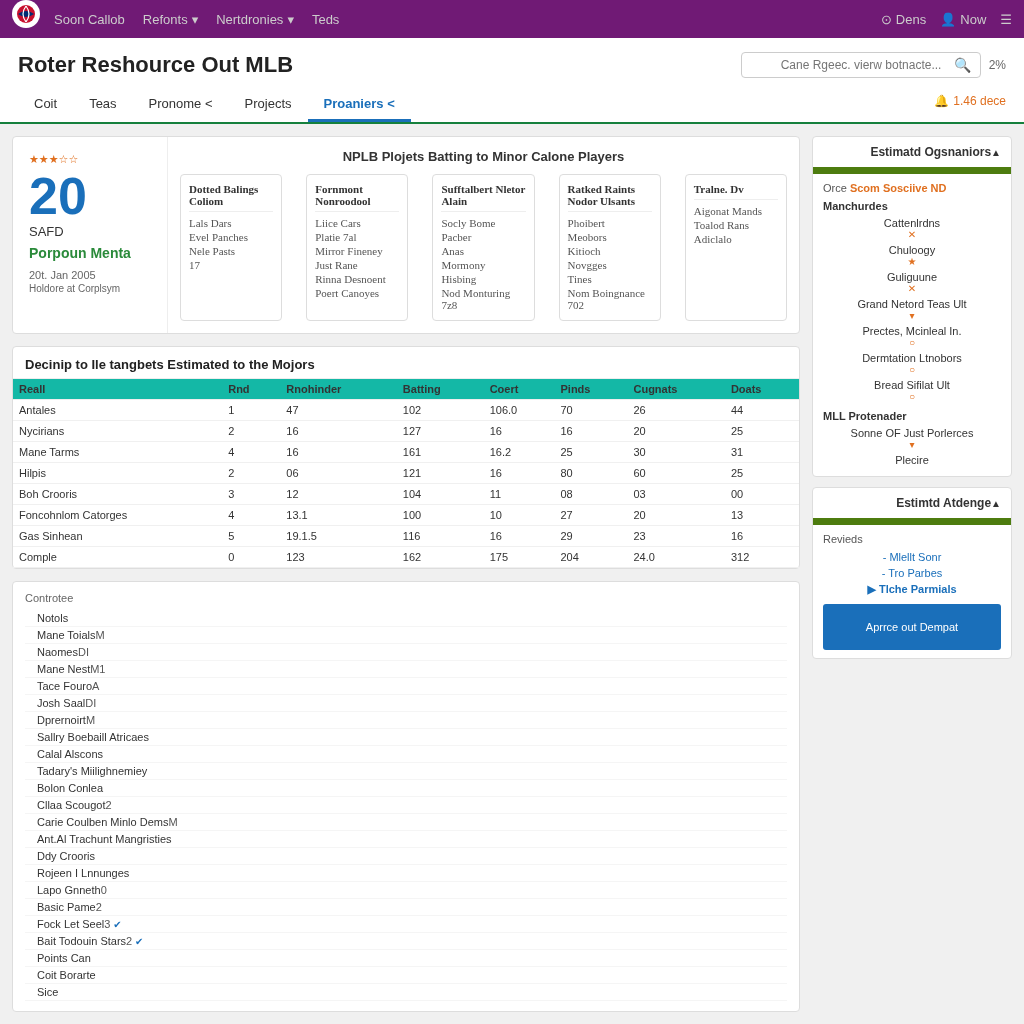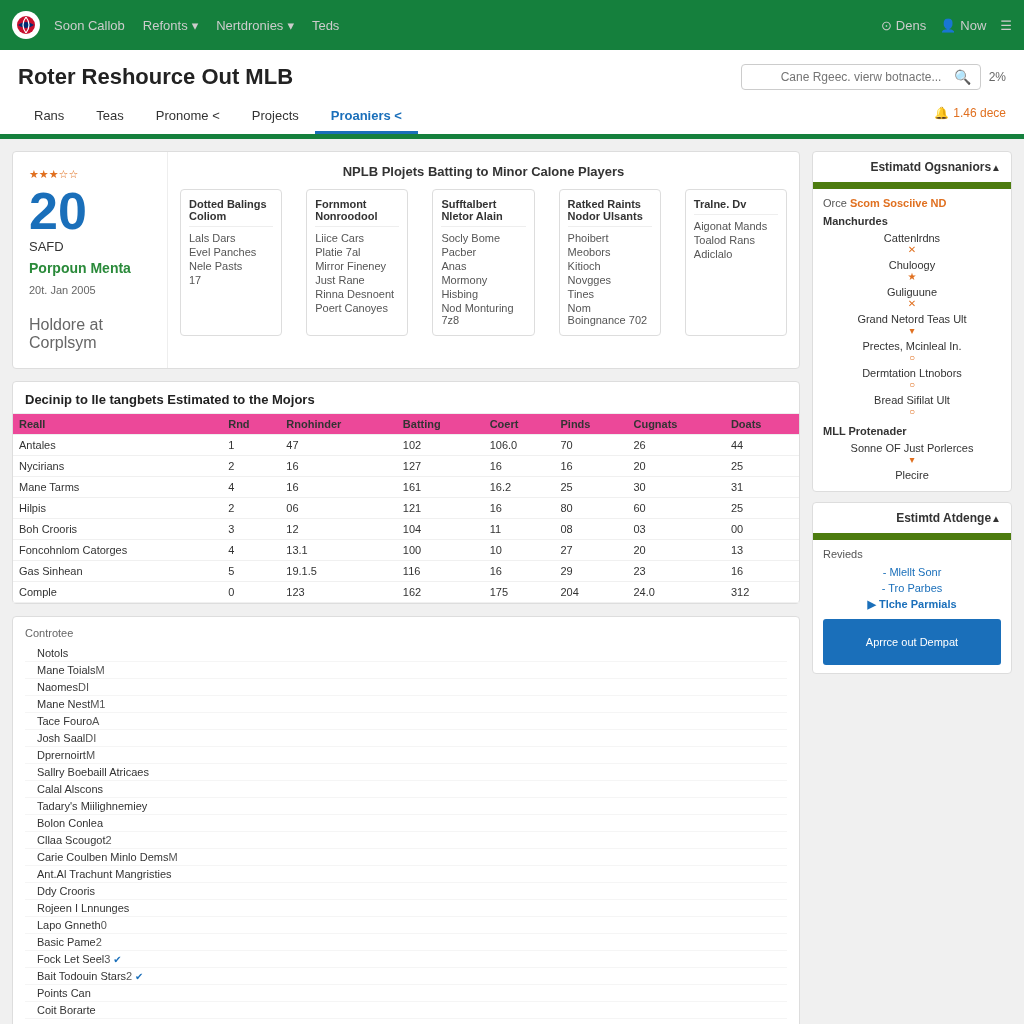--- a/index.html
+++ b/index.html
@@ -1,43 +1,42 @@
 <!DOCTYPE html>
 <html><head>
   <meta charset="utf-8">
   <style>
     * { box-sizing: border-box; margin: 0; padding: 0; }
     body { font-family: Arial, sans-serif; font-size: 12px; background: #f0f0f0; color: #333; }
 
     
     .top-nav {
-      background: #15803d;
+      background: #701a75;
       color: #fff;
       display: flex;
-      align-items: center;
       padding: 0 12px;
-      height: 50px;
+      height: 38px;
     }
     .top-nav .logo {
       width: 28px; height: 28px; margin-right: 14px;
       background: #fff; border-radius: 50%;
       display: flex; align-items: center; justify-content: center;
       flex-shrink: 0;
     }
     .top-nav .logo svg { width: 20px; height: 20px; }
     .nav-items { display: flex; align-items: center; gap: 18px; flex: 1; }
     .nav-item { color: #ccc; font-size: 13px; cursor: pointer; display: flex; align-items: center; gap: 4px; }
     .nav-right { display: flex; align-items: center; gap: 14px; margin-left: auto; }
     .nav-right-item { color: #ccc; font-size: 13px; cursor: pointer; display: flex; align-items: center; gap: 4px; }
 
     
     .page-header {
       background: #fff;
       padding: 14px 18px 0 18px;
-      border-bottom: 5px solid #15803d;
+      border-bottom: 2px solid #15803d;
     }
     .page-title-row {
       display: flex; align-items: center; justify-content: space-between; margin-bottom: 10px;
     }
     .page-title { font-size: 22px; font-weight: bold; color: #222; }
     .search-area { display: flex; align-items: center; gap: 8px; }
     .search-box {
       display: flex; align-items: center;
       border: 1px solid #ccc; border-radius: 4px; padding: 4px 8px;
       background: #fff; width: 240px;
@@ -83,26 +82,26 @@
       width: 155px;
       flex-shrink: 0;
       padding: 16px;
       border-right: 1px solid #eee;
     }
     .player-stars { color: #e07020; font-size: 11px; margin-bottom: 4px; }
     .player-number { font-size: 52px; font-weight: bold; color: #1a6fba; line-height: 1; }
     .player-pos { font-size: 13px; color: #333; margin-top: 2px; }
     .player-name { font-size: 14px; font-weight: bold; color: #2a8a3a; margin-top: 6px; }
     .player-dob { font-size: 11px; color: #666; margin-top: 8px; }
-    .player-team { font-size: 16px; color: #666; margin-top: 20px; }
+    .player-team { font-size: 10px; color: #666; margin-top: 2px; }
 
     
     .stats-area { flex: 1; padding: 12px; }
     .stats-title { font-size: 13px; font-weight: bold; text-align: center; margin-bottom: 10px; color: #333; }
-    .stats-columns { display: flex; gap: 24px; }
+    .stats-columns { display: flex; gap: 24px; font-family: Liberation Serif, serif; }
     .stat-col {
       flex: 1;
       border: 1px solid #ddd;
       border-radius: 4px;
       padding: 8px;
       min-width: 0;
     }
     .stat-col-title { font-size: 11px; font-weight: bold; color: #333; border-bottom: 1px solid #eee; padding-bottom: 4px; margin-bottom: 4px; }
     .stat-col-item { font-size: 11px; color: #555; padding: 1px 0; }
 
@@ -112,21 +111,21 @@
       border: 1px solid #ddd;
       border-radius: 4px;
       margin-bottom: 12px;
     }
     .section-title { font-size: 13px; font-weight: bold; padding: 10px 12px 6px; color: #222; }
     .prospects-table { width: 100%; border-collapse: collapse; }
     .prospects-table th {
       font-size: 11px; font-weight: bold; color: #333;
       padding: 4px 6px; text-align: left;
       border-top: 1px solid #eee; border-bottom: 1px solid #eee;
-      background: #ec4899;
+      background: #14b8a6;
     }
     .prospects-table td {
       font-size: 11px; color: #333;
       padding: 4px 6px;
       border-bottom: 1px solid #f0f0f0;
     }
 
     
     .notes-section { background: #fff; border: 1px solid #ddd; border-radius: 4px; padding: 10px 12px; }
     .notes-title { font-size: 11px; color: #666; margin-bottom: 6px; }
@@ -201,21 +200,21 @@
     <h1 class="page-title">Roter Reshource Out MLB</h1>
     <div class="search-area">
       <div class="search-box">
         <input type="text" placeholder="Cane Rgeec. vierw botnacte..." style="">
         <span class="search-icon">🔍</span>
       </div>
       <span class="result-count">2%</span>
     </div>
   </div>
   <div class="sub-nav">
-    <span class="sub-nav-item">Rans</span>
+    <span class="sub-nav-item">Coit</span>
     <span class="sub-nav-item">Teas</span>
     <span class="sub-nav-item">
       <span>Pronome</span> &lt;
     </span>
     <span class="sub-nav-item">Projects</span>
     <span class="sub-nav-item active">
       <span>Proaniers</span> &lt;
     </span>
     <div class="sub-nav-right">
       <span>🔔</span>
@@ -462,20 +461,23 @@
           <div class="note-row">
             <span>Bait Todouin Stars</span>
             <span class="note-val">2<span class="note-check"> ✔</span></span>
           </div>
           <div class="note-row">
             <span>Points Can</span>
           </div>
           <div class="note-row">
             <span>Coit Borarte</span>
           </div>
+          <div class="note-row">
+            <span>Sice</span>
+          </div>
         </div>
     </div>
 
   </div>
 
   <div class="right-panel">
 
     <div class="right-card">
       <div class="right-card-header">
         <span>Estimatd Ogsnaniors</span>

